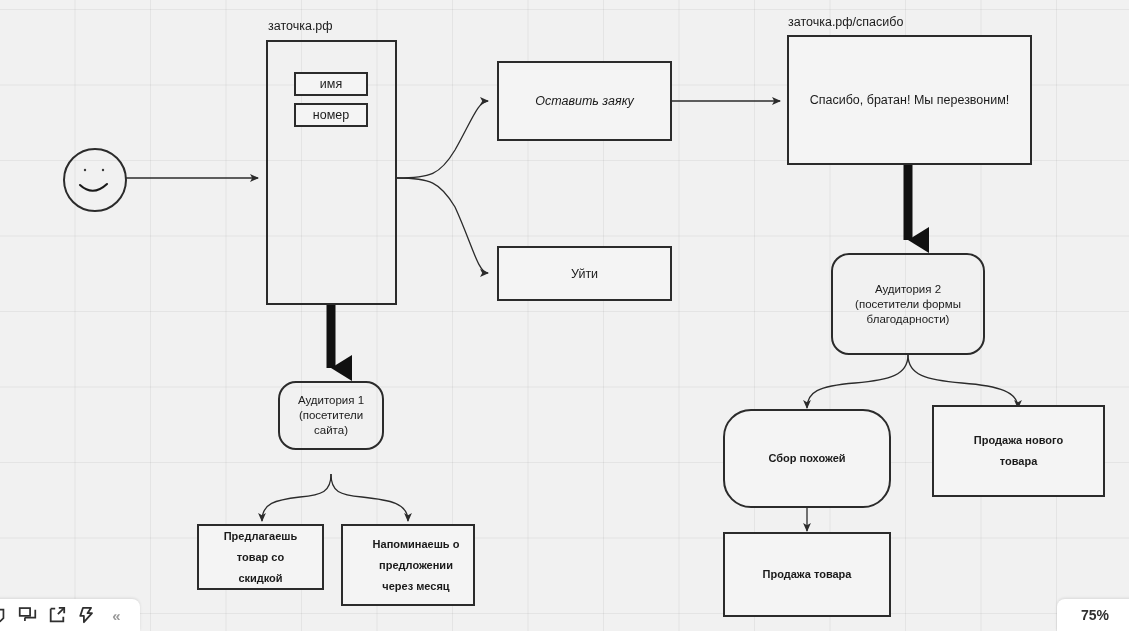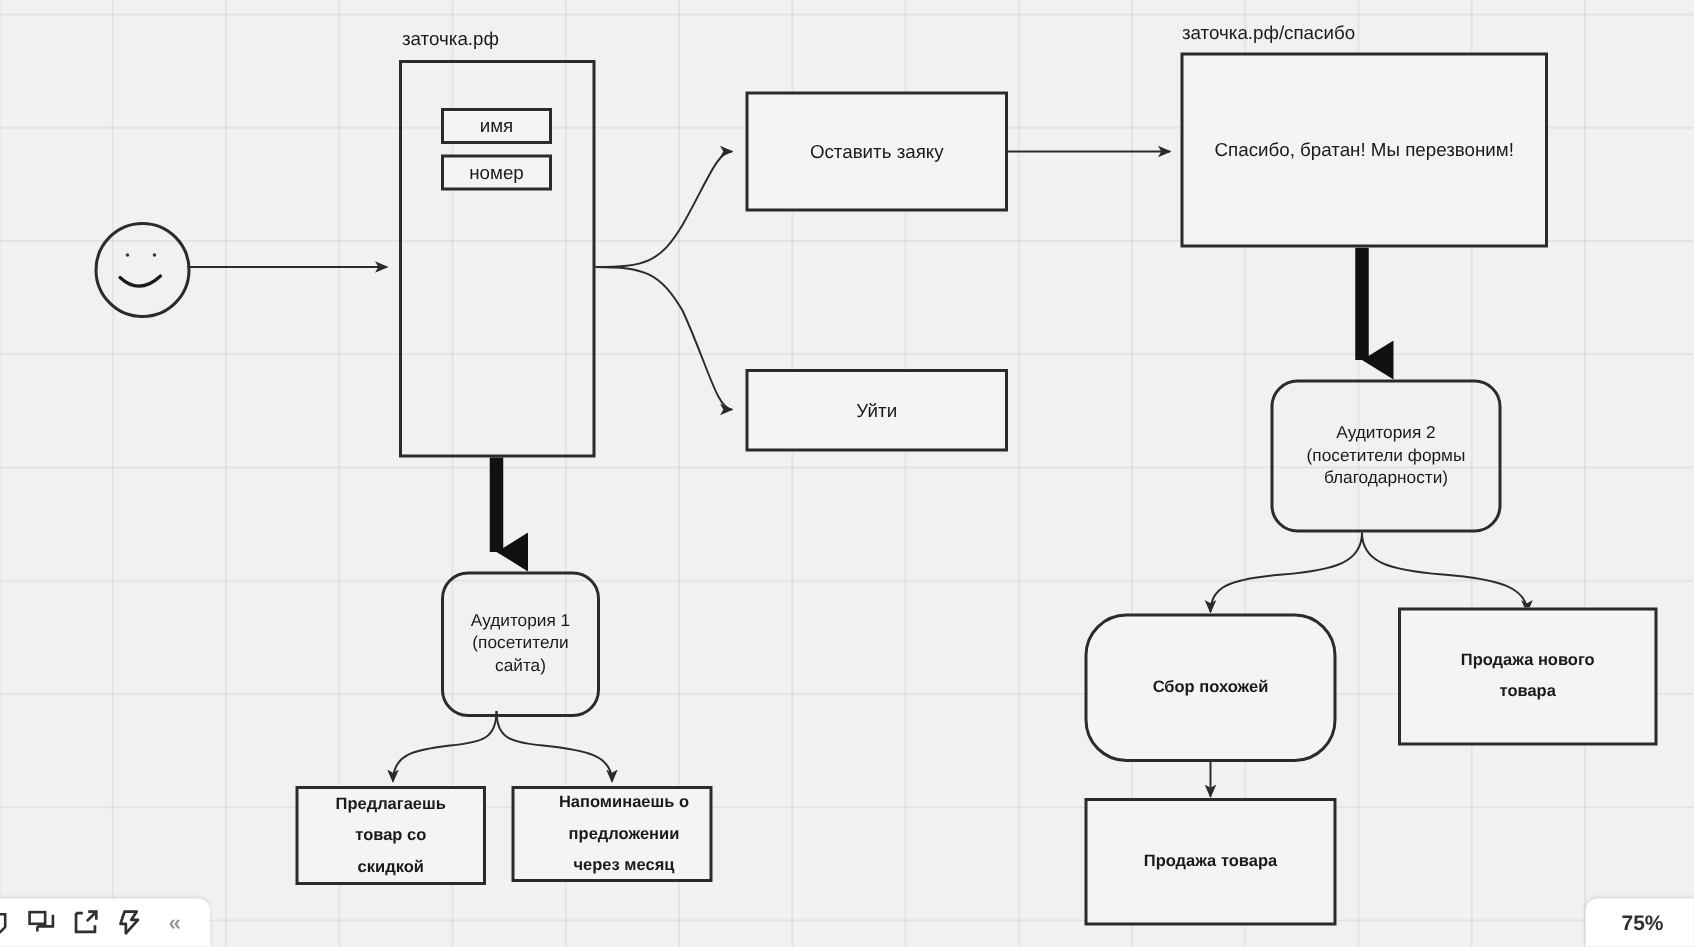--- a/index.html
+++ b/index.html
@@ -28,21 +28,21 @@
     display:flex;align-items:center;justify-content:center;
     text-align:left;
     color:#1a1a1a;
   }
   .rect.plain{background:transparent;}
   .round{
     background:transparent;
     border:2px solid #2b2b2b;
     border-radius:18px;
     display:flex;align-items:center;justify-content:center;
-    text-align:center;color:#1a1a1a;margin-left:16px;
+    text-align:center;color:#1a1a1a;
   }
   .label-free{
     position:absolute;color:#1a1a1a;text-align:left;
     white-space:nowrap;
   }
   .f11{font-size:11.5px;line-height:15px;}
   .f12{font-size:12.5px;line-height:16px;}
   .f15{font-size:11px;line-height:21px;font-weight:bold;}
 
   
@@ -130,51 +130,51 @@
   <div class="node rect plain" style="left:266px;top:40px;width:131px;height:265px;"></div>
 
   <div class="node rect f12" style="left:294px;top:72px;width:74px;height:24px;">
     <span>имя</span>
   </div>
 
   <div class="node rect f12" style="left:294px;top:103px;width:74px;height:24px;">
     <span>номер</span>
   </div>
 
-  <div class="node rect f12" style="left:497px;top:61px;width:175px;height:80px;">
+  <div class="node rect f12" style="left:497px;top:61px;width:175px;height:80px;font-style:italic;">
     <span>Оставить заяку</span>
   </div>
 
   <div class="node rect f12" style="left:497px;top:246px;width:175px;height:55px;">
     <span>Уйти</span>
   </div>
 
   <div class="node rect f12" style="left:787px;top:35px;width:245px;height:130px;">
     <span>Спасибо, братан! Мы перезвоним!</span>
   </div>
 
-  <div class="node round f11" style="left:278px;top:381px;width:106px;height:97px;flex-direction:column;align-items:center;">
+  <div class="node round f11" style="left:278px;top:381px;width:106px;height:69px;flex-direction:column;align-items:center;">
     <span>Аудитория 1</span>
     <span>(посетители</span>
     <span>сайта)</span>
   </div>
 
   <div class="node round f11" style="left:831px;top:253px;width:154px;height:102px;flex-direction:column;">
     <span>Аудитория 2</span>
     <span>(посетители формы</span>
     <span>благодарности)</span>
   </div>
 
   <div class="node rect f15" style="left:197px;top:524px;width:127px;height:66px;flex-direction:column;">
     <span>Предлагаешь</span>
     <span>товар со</span>
     <span>скидкой</span>
   </div>
 
-  <div class="node rect f15" style="left:341px;top:524px;width:134px;height:64px;flex-direction:column;padding-left:16px;">
+  <div class="node rect f15" style="left:341px;top:524px;width:134px;height:82px;flex-direction:column;padding-left:16px;">
     <span>Напоминаешь о</span>
     <span>предложении</span>
     <span>через месяц</span>
   </div>
 
   <div class="node rect f15" style="left:723px;top:409px;width:168px;height:99px;border-radius:28px;">
     <span>Сбор похожей</span>
   </div>
 
   <div class="node rect f15" style="left:932px;top:405px;width:173px;height:92px;flex-direction:column;">

